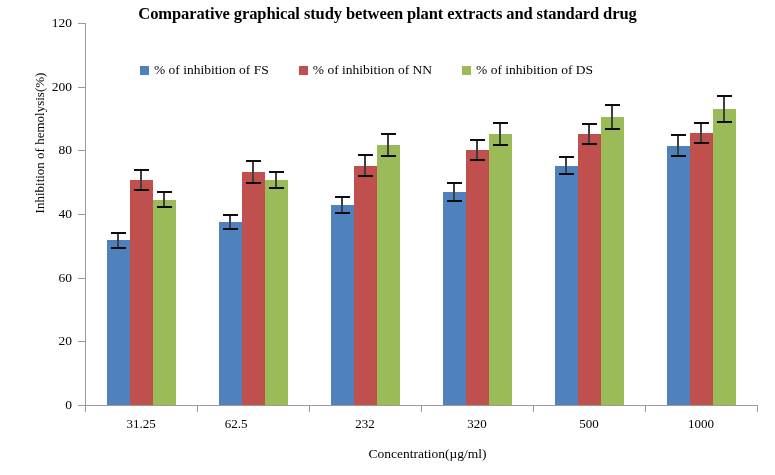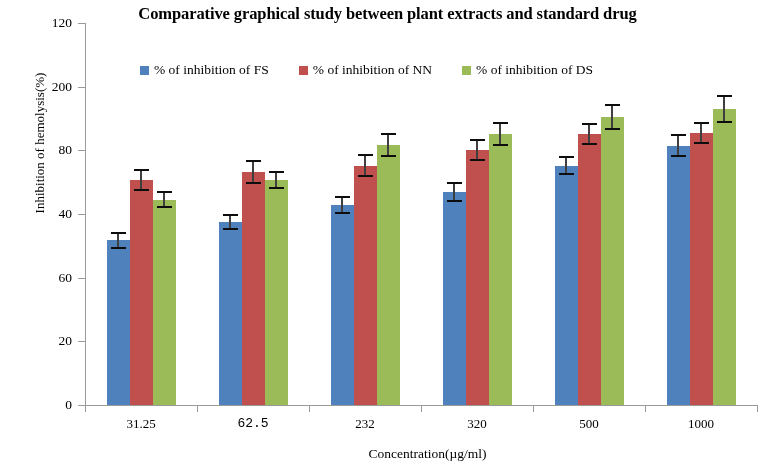--- a/index.html
+++ b/index.html
@@ -208,21 +208,21 @@
       <div class="y-tick" style="top: 86.6667px;"></div>
       <div class="y-tick-label" style="top: 79.6667px;">200</div>
       <div class="y-tick" style="top: 23px;"></div>
       <div class="y-tick-label" style="top: 16px;">120</div>
     </div>
   <div id="x-axis-ticks">
       <div class="x-tick" style="left: 197px;"></div>
       <div class="x-tick" style="left: 85px;"></div>
       <div class="x-tick-label" style="left: 85px; width: 112px;">31.25</div>
       <div class="x-tick" style="left: 309px;"></div>
-      <div class="x-tick-label" style="left: 197px; width: 112px; font-family: Liberation Mono, monospace;">62.5</div>
+      <div class="x-tick-label" style="left: 180px; width: 112px;">62.5</div>
       <div class="x-tick" style="left: 421px;"></div>
       <div class="x-tick-label" style="left: 309px; width: 112px;">232</div>
       <div class="x-tick" style="left: 533px;"></div>
       <div class="x-tick-label" style="left: 421px; width: 112px;">320</div>
       <div class="x-tick" style="left: 645px;"></div>
       <div class="x-tick-label" style="left: 533px; width: 112px;">500</div>
       <div class="x-tick" style="left: 757px;"></div>
       <div class="x-tick-label" style="left: 645px; width: 112px;">1000</div>
     </div>
 

